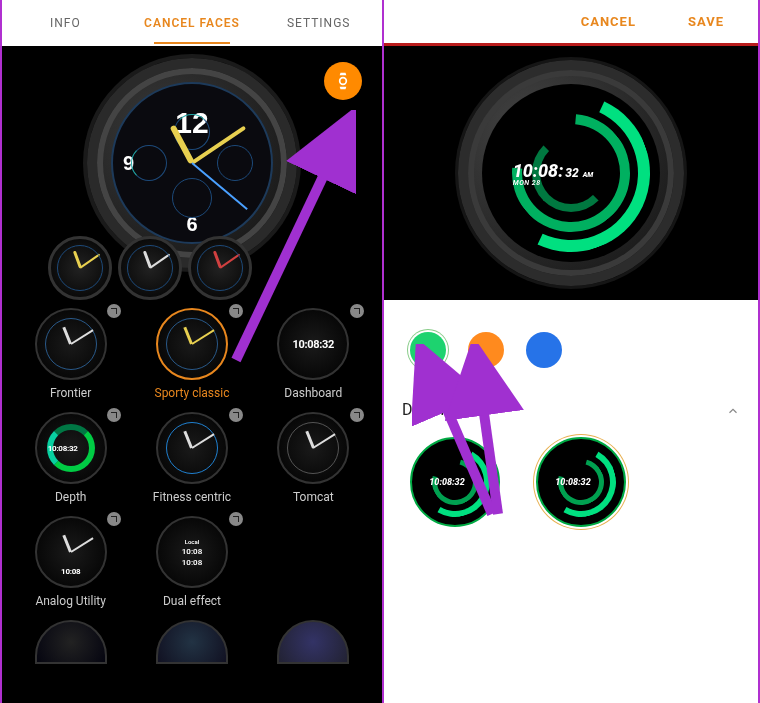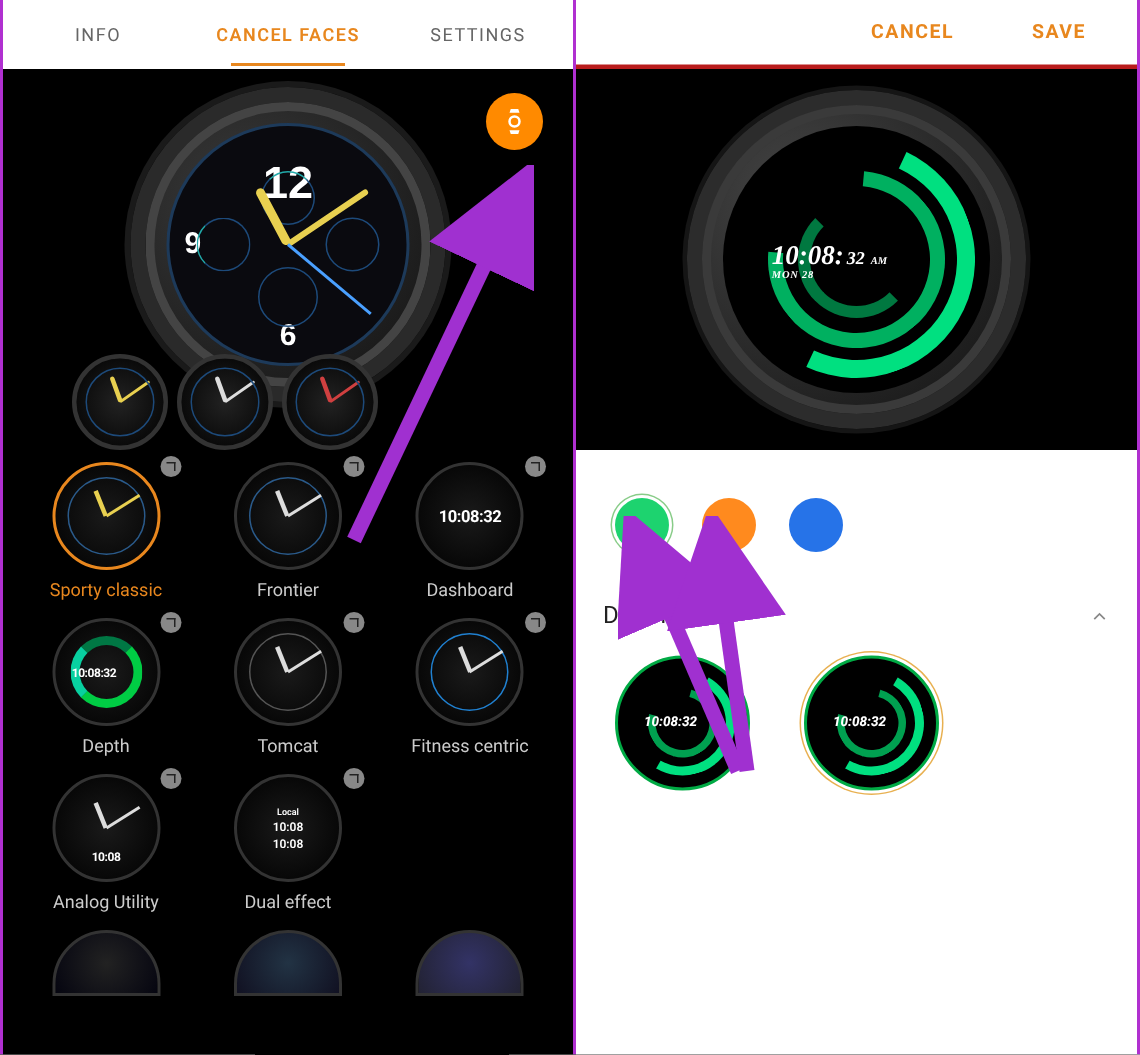--- a/index.html
+++ b/index.html
@@ -76,21 +76,21 @@
     .tiny-time { font-weight:600; }
 
     .grid-row.partial .cell-thumb { height:44px; border-radius:36px 36px 0 0; }
 
     
     .right-header { display:flex; height:46px; align-items:center; background:#fff; padding:0 8px; border-bottom:3px solid #b91c1c;}
     .right-header-spacer { flex:1; }
     .header-btn { color:#e8871e; font-weight:700; font-size:13px; letter-spacing:1px; padding:0 26px; cursor:pointer; }
 
     .right-preview { height:254px; background:#000; display:flex; justify-content:center; align-items:center; }
-    .right-watch { width:226px; height:226px; border-radius:50%; background:radial-gradient(circle at 30% 30%, #444, #111); border:10px solid #2c2c2c; box-shadow: inset 0 0 0 6px #3a3a3a, 0 0 0 3px #151515; position:relative;font-family:Liberation Serif, serif; }
+    .right-watch { width:226px; height:226px; border-radius:50%; background:radial-gradient(circle at 30% 30%, #444, #111); border:10px solid #2c2c2c; box-shadow: inset 0 0 0 6px #3a3a3a, 0 0 0 3px #151515; position:relative; }
     .right-face { position:absolute; inset:14px; border-radius:50%; background:#000; overflow:hidden; display:flex; align-items:center; justify-content:center;}
     .ring1 { position:absolute; inset:10px; border-radius:50%; border:12px solid transparent; border-right-color:#00e080; border-bottom-color:#00e080; transform:rotate(-20deg);}
     .ring2 { position:absolute; inset:30px; border-radius:50%; border:10px solid transparent; border-right-color:#00b060; border-bottom-color:#00b060; border-top-color:#00b060; transform:rotate(50deg);}
     .ring3 { position:absolute; inset:50px; border-radius:50%; border:8px solid transparent; border-right-color:#007840; border-bottom-color:#007840; transform:rotate(90deg);}
     .right-time { position:relative; color:#fff; font-weight:800; font-size:18px; font-style:italic; text-align:left; z-index:2; left:-18px;}
     .right-time-row { display:flex; align-items:baseline; gap:2px;}
     .right-time-sec { font-size:12px; }
     .right-time-ampm { font-size:7px; margin-left:2px;}
     .right-date { font-size:7px; font-weight:600; letter-spacing:.5px; margin-top:-2px;}
 
@@ -170,67 +170,67 @@
             <marker id="ah1" markerWidth="8" markerHeight="8" refX="6" refY="4" orient="auto">
               <path d="M0,0 L8,4 L0,8 Z" fill="#a030d0"></path>
             </marker>
           </defs>
         <line x1="10" y1="250" x2="122" y2="14" stroke="#a030d0" stroke-width="10" marker-end="url(#ah1)"></line>
       </svg>
     </div>
 
     <div class="face-grid">
       <div class="grid-row">
+        <div class="grid-cell">
+          <div class="cell-clock-icon"></div>
+          <div class="cell-thumb thumb-analog">
+              <div class="thumb-hand-w1"></div>
+              <div class="thumb-hand-w2"></div>
+            </div>
+          <div class="cell-label">Frontier</div>
+        </div>
         <div class="grid-cell selected">
           <div class="cell-clock-icon"></div>
           <div class="cell-thumb thumb-analog">
               <div class="thumb-hand-y1"></div>
               <div class="thumb-hand-y2"></div>
             </div>
           <div class="cell-label">Sporty classic</div>
         </div>
         <div class="grid-cell">
           <div class="cell-clock-icon"></div>
-          <div class="cell-thumb thumb-analog">
+          <div class="cell-thumb">
+              <span class="thumb-digital">10:08:32</span>
+            </div>
+          <div class="cell-label">Dashboard</div>
+        </div>
+      </div>
+      <div class="grid-row">
+        <div class="grid-cell">
+          <div class="cell-clock-icon"></div>
+          <div class="cell-thumb thumb-rings">
+              <span class="thumb-digital" style="font-size:8px; position:relative; left:-8px;">10:08:32</span>
+            </div>
+          <div class="cell-label">Depth</div>
+        </div>
+        <div class="grid-cell">
+          <div class="cell-clock-icon"></div>
+          <div class="cell-thumb thumb-fitness">
               <div class="thumb-hand-w1"></div>
               <div class="thumb-hand-w2"></div>
             </div>
-          <div class="cell-label">Frontier</div>
-        </div>
-        <div class="grid-cell">
-          <div class="cell-clock-icon"></div>
-          <div class="cell-thumb">
-              <span class="thumb-digital">10:08:32</span>
-            </div>
-          <div class="cell-label">Dashboard</div>
-        </div>
-      </div>
-      <div class="grid-row">
-        <div class="grid-cell">
-          <div class="cell-clock-icon"></div>
-          <div class="cell-thumb thumb-rings">
-              <span class="thumb-digital" style="font-size:8px; position:relative; left:-8px;">10:08:32</span>
-            </div>
-          <div class="cell-label">Depth</div>
+          <div class="cell-label">Fitness centric</div>
         </div>
         <div class="grid-cell">
           <div class="cell-clock-icon"></div>
           <div class="cell-thumb thumb-tomcat">
               <div class="thumb-hand-w1"></div>
               <div class="thumb-hand-w2"></div>
             </div>
           <div class="cell-label">Tomcat</div>
-        </div>
-        <div class="grid-cell">
-          <div class="cell-clock-icon"></div>
-          <div class="cell-thumb thumb-fitness">
-              <div class="thumb-hand-w1"></div>
-              <div class="thumb-hand-w2"></div>
-            </div>
-          <div class="cell-label">Fitness centric</div>
         </div>
       </div>
       <div class="grid-row">
         <div class="grid-cell">
           <div class="cell-clock-icon"></div>
           <div class="cell-thumb">
               <div class="thumb-hand-w1"></div>
               <div class="thumb-hand-w2"></div>
               <span class="thumb-digital" style="font-size:8px; position:absolute; bottom:10px;">10:08</span>
             </div>

